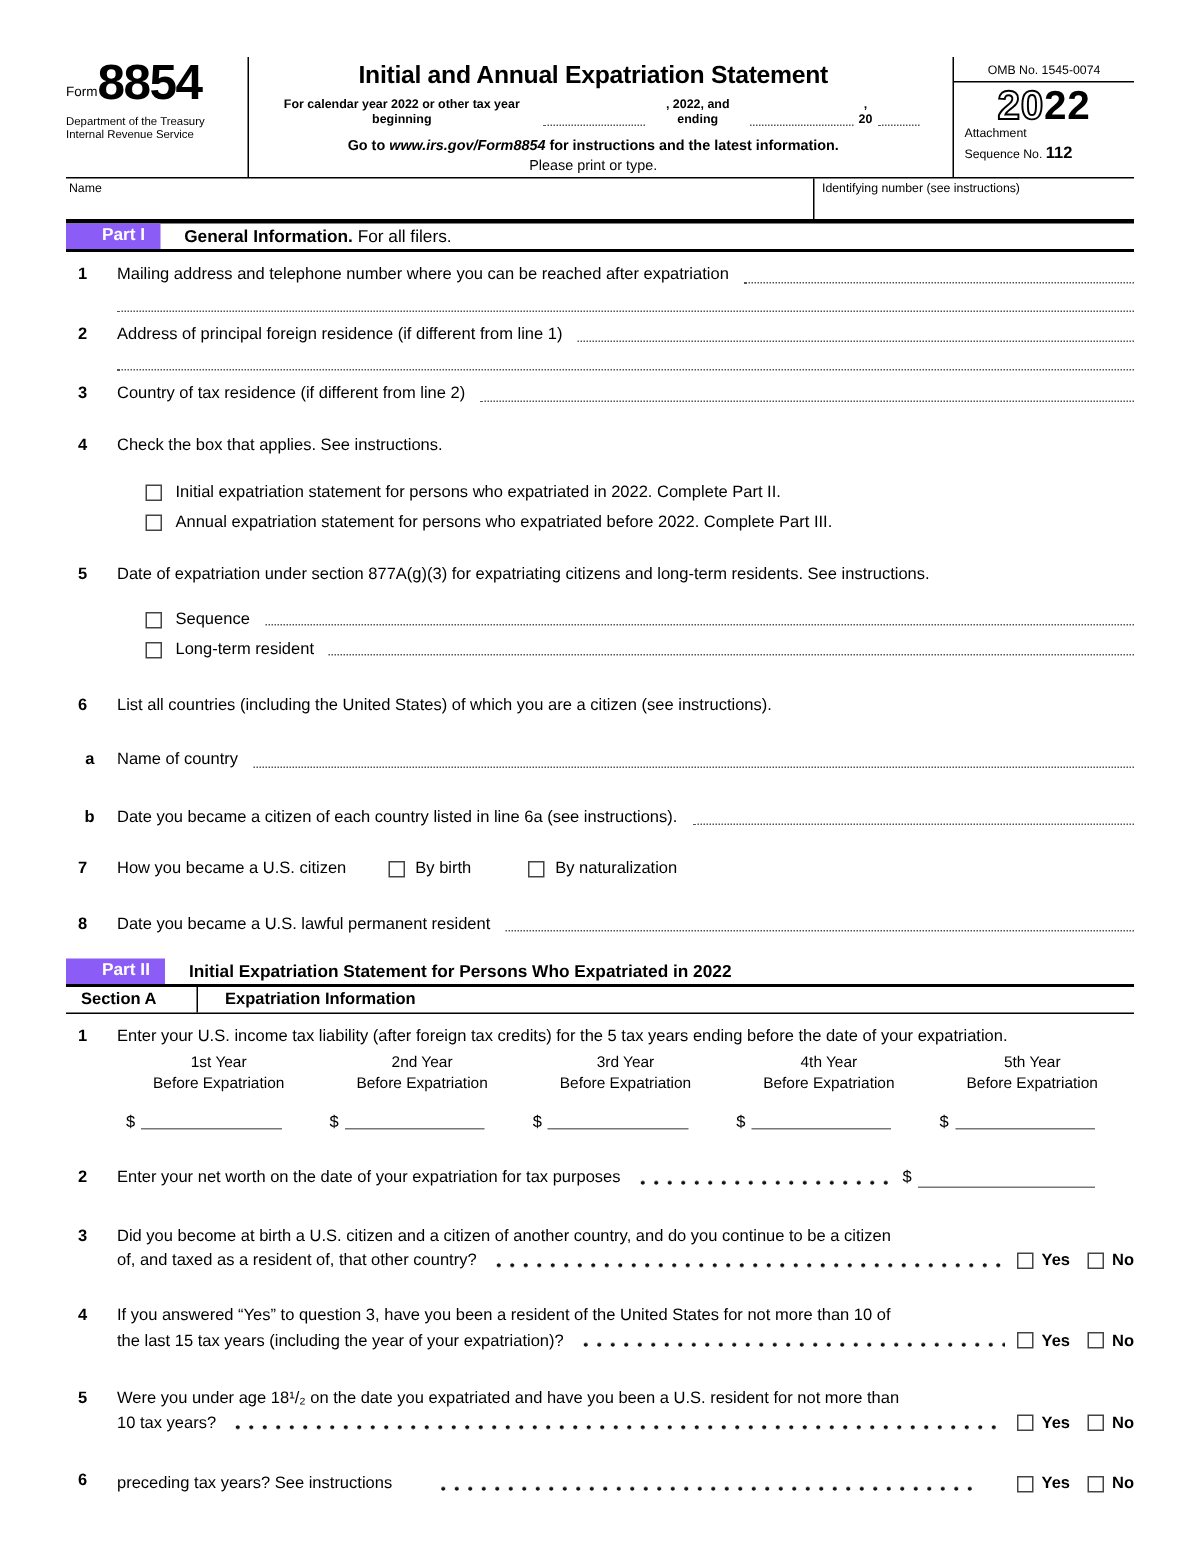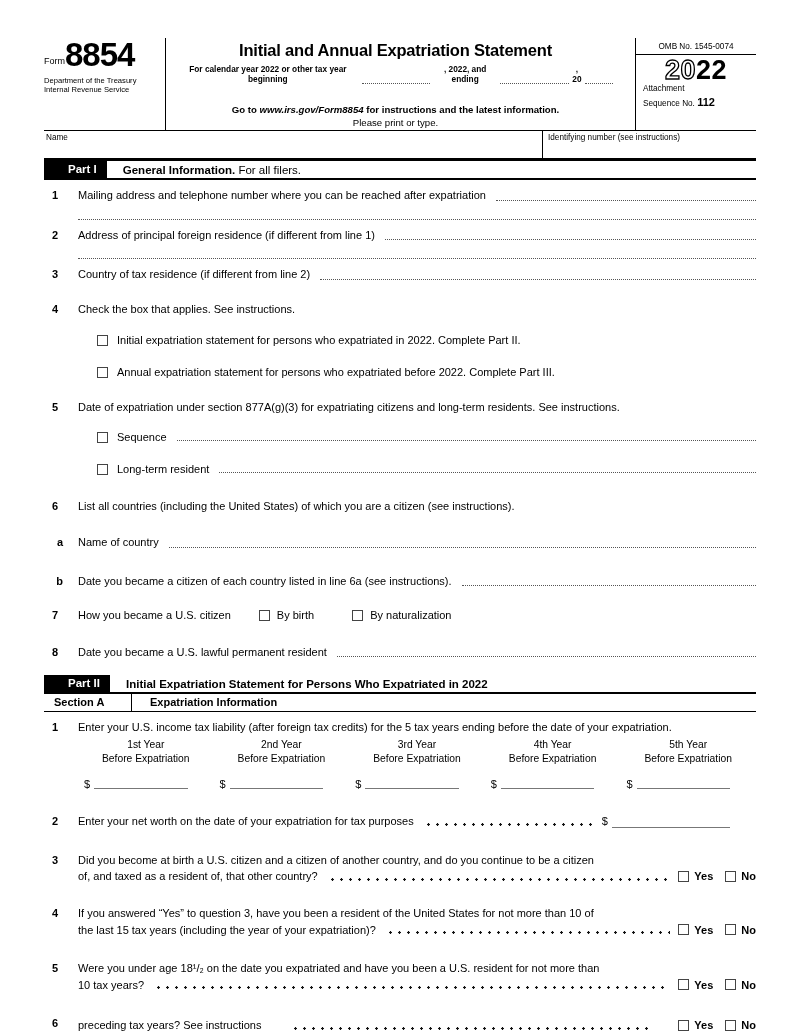--- a/index.html
+++ b/index.html
@@ -14,53 +14,53 @@
   .h-left { width: 122px; border-right: 1.5px solid #000; padding: 2px 6px 2px 0; }
   .form-line { display: flex; align-items: flex-end; }
   .form-word { font-size: 9px; padding-bottom: 4px; }
   .form-num-big { font-size: 33px; font-weight: bold; letter-spacing: -1px; line-height: 0.9; }
   .dept { font-size: 7.6px; line-height: 1.25; margin-top: 6px; }
   .h-center { flex: 1; text-align: center; padding: 1px 20px 2px 10px; border-right: 1.5px solid #000; }
   .title { font-size: 16.5px; font-weight: bold; margin-top: 2px; letter-spacing: -0.2px; }
   .cal-line { font-size: 8.3px; font-weight: bold; margin-top: 4px; display: flex; justify-content: flex-start; align-items: flex-end; }
   .cal-blank { width: 74px; border-bottom: 1px dotted #555; height: 9px; margin: 0 2px; }
   .cal-blank.small { width: 30px; }
-  .goto { font-size: 9.6px; font-weight: bold; margin-top: 20px; }
+  .goto { font-size: 9.6px; font-weight: bold; margin-top: 8px; }
   .goto .url { font-style: italic; }
   .print-note { font-size: 9.6px; font-weight: normal; margin-top: 2px; }
   .h-right { width: 120px; text-align: center; display: flex; flex-direction: column; }
   .omb { font-size: 8.2px; padding: 4px 2px 3px 2px; border-bottom: 1px solid #000; }
   .year-big { font-size: 27px; font-weight: bold; line-height: 1.05; margin-top: 1px; letter-spacing: 0.5px; }
   .year-outline { color: #fff; -webkit-text-stroke: 1.3px #000; text-shadow: 0 0 0 #000; }
   .attach { font-size: 8.2px; text-align: left; padding-left: 7px; line-height: 1.3; padding-bottom: 2px; }
   .attach b.seq { font-size: 11px; }
   
   .name-row { display: flex; height: 30px; border-bottom: 3px solid #000; }
   .name-cell { flex: 1; font-size: 8.2px; padding: 2px 2px; }
   .id-cell { width: 214px; border-left: 1px solid #000; font-size: 8.2px; padding: 2px 5px; }
   
   .part-bar { display: flex; align-items: stretch; border-bottom: 2px solid #000; height: 19px; }
-  .part-label { background: #000000; color: #fff; font-weight: bold; font-size: 11.5px;
+  .part-label { background: #8b5cf6; color: #fff; font-weight: bold; font-size: 11.5px;
     padding: 2px 10px 0 24px; min-width: 62px; text-align: center; }
   .part-head { font-size: 11.5px; padding: 3px 0 0 16px; }
   .part-head .bold { font-weight: bold; }
   .sec-bar { display: flex; align-items: stretch; border-bottom: 1.8px solid #000; height: 18px; }
   .sec-label { font-weight: bold; font-size: 11px; width: 88px; padding: 2px 0 0 10px; border-right: 1.2px solid #000; }
   .sec-head { font-weight: bold; font-size: 11px; padding: 2px 0 0 18px; }
   
   .line { display: flex; font-size: 11px; line-height: 1.32; }
   .num { width: 22px; text-align: center; font-weight: bold; flex: none; }
   .num.sub { text-align: right; padding-right: 3px; }
   .lbody { flex: 1; margin-left: 12px; display: flex; }
   .lbody.col { display: block; }
   .fill { flex: 1; border-bottom: 1.2px dotted #555; align-self: flex-end; height: 1px; margin: 0 0 2px 10px; }
   .fill-fixed { border-bottom: 1.2px dotted #555; align-self: flex-end; height: 1px; margin: 0 0 2px 10px; }
   .fill-full { border-bottom: 1.2px dotted #555; height: 1px; margin-left: 34px; }
   .cb { display: inline-block; width: 11px; height: 11px; border: 1.3px solid #444; background: #fff; flex: none; }
-  .cb-row { display: flex; align-items: center; margin-left: 53px; font-size: 11px; margin-top: 20px; }
+  .cb-row { display: flex; align-items: center; margin-left: 53px; font-size: 11px; margin-top: 8px; }
   .cb-row .cb { margin-right: 9px; align-self: flex-start; margin-top: 1px; }
   .cb-inline { display: inline-flex; align-items: center; }
   .cb-inline .cb { margin-right: 7px; }
   .dots { flex: 1; align-self: flex-end; height: 3px; margin: 0 8px 3px 10px;
     background-image: radial-gradient(circle, #111 1.1px, transparent 1.45px);
     background-size: 9px 3px; background-repeat: repeat-x; background-position: 0 50%; }
   .uline { border-bottom: 1.5px solid #777; align-self: flex-end; height: 1px; margin: 0 0 1px 4px; }
   .yn { display: flex; align-items: center; font-weight: bold; white-space: nowrap; flex: none; }
   .yn .cb { margin: 0 5px 0 0; }
   .yn .gap { width: 12px; }

